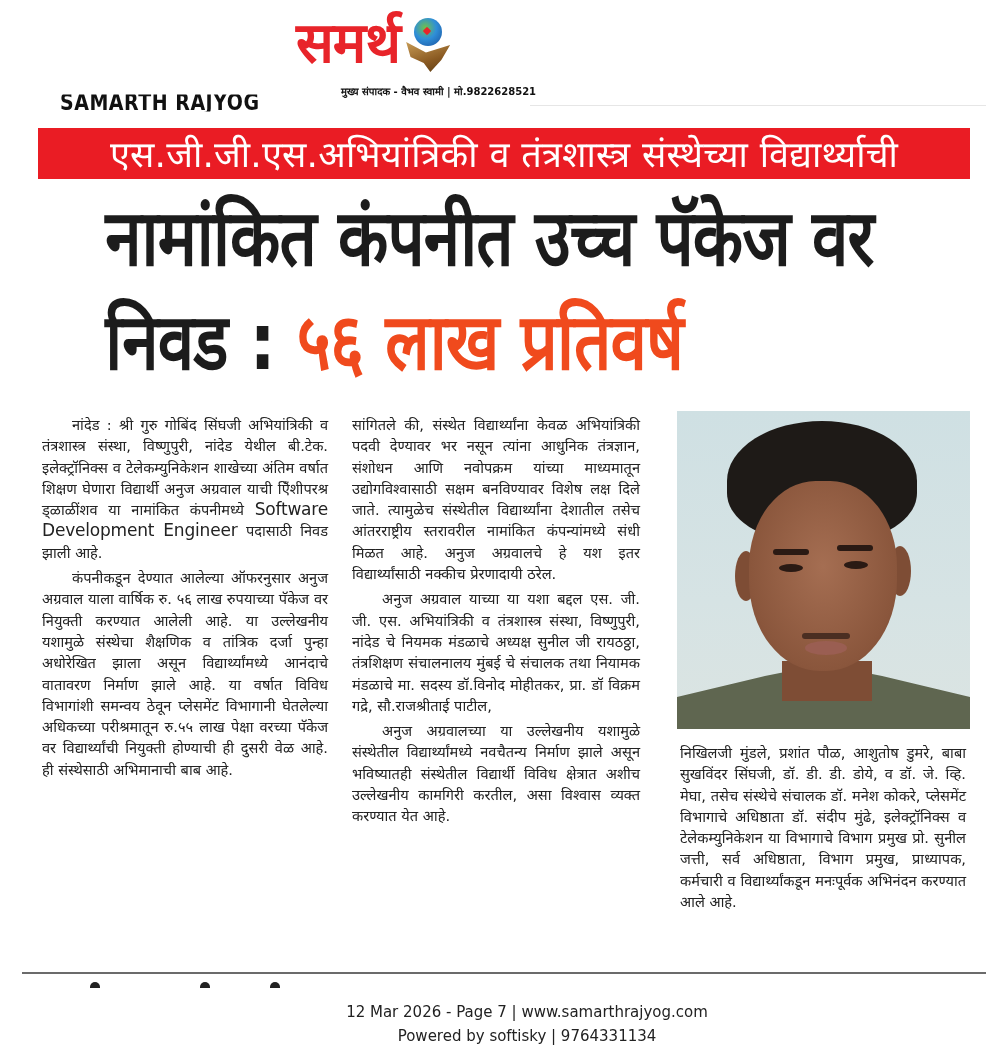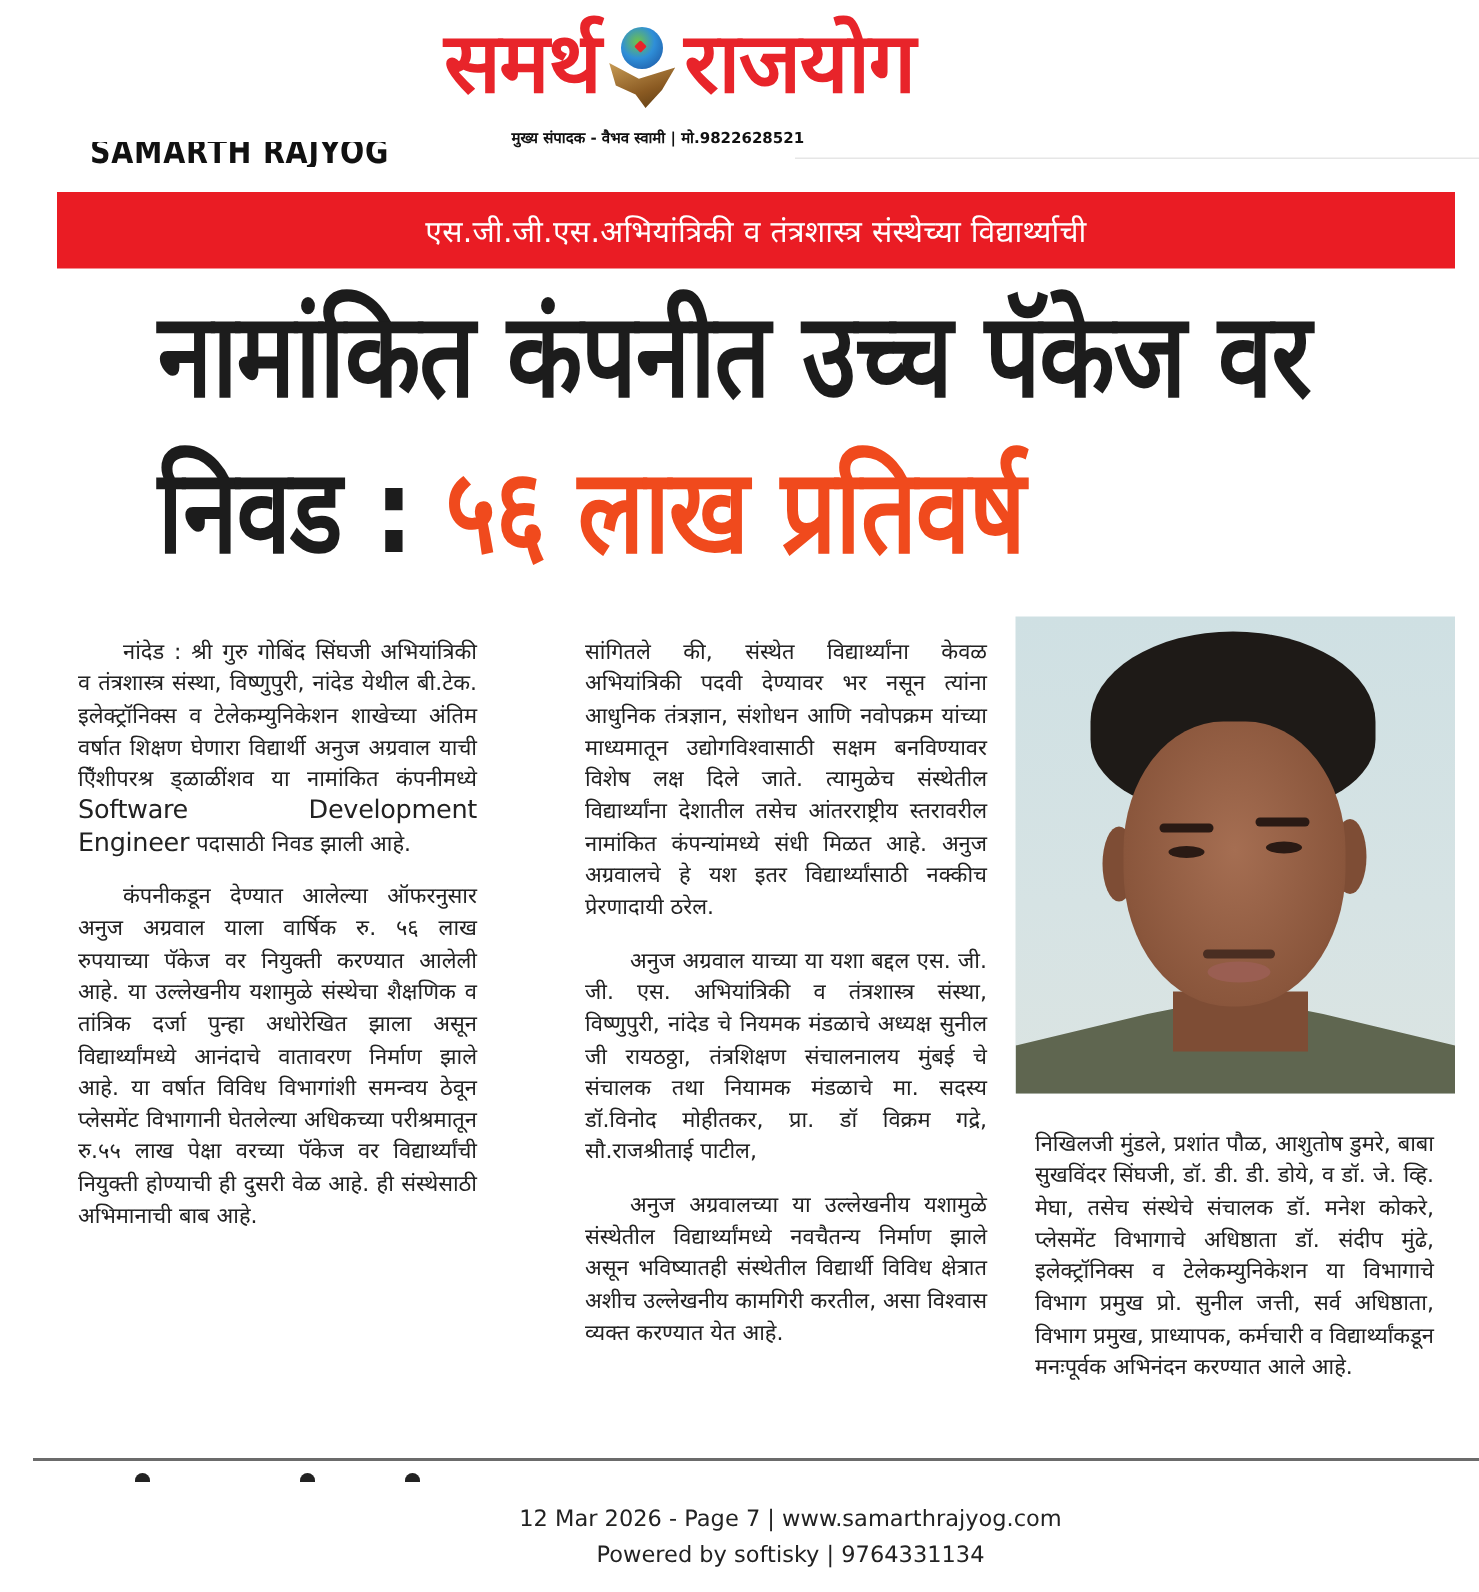--- a/index.html
+++ b/index.html
@@ -21,37 +21,37 @@
     .editor-line { position: absolute; left: 341px; top: 84px; font-family: "DejaVu Sans", sans-serif;
                    font-weight: bold; font-size: 10px; color: #111; }
     .english-name { position: absolute; left: 60px; top: 96px; font-family: "DejaVu Sans", sans-serif;
                     font-weight: 900; font-size: 19px; color: #111; letter-spacing: 0.5px;
                     height: 14px; overflow: hidden; line-height: 12px; transform: scaleY(1.2); }
     .masthead-rule { position: absolute; left: 530px; top: 105px; width: 456px; height: 1px; background: #e6e6e6; }
 
     
     .kicker { position: absolute; left: 38px; top: 128px; width: 932px; height: 51px; background: #ea1c24;
               display: flex; align-items: center; justify-content: center; }
-    .kicker span { font-family: "DejaVu Sans", sans-serif; color: #ffffff; font-size: 20px; letter-spacing: 0.2px; }
+    .kicker span { font-family: "DejaVu Sans", sans-serif; color: #ffffff; font-size: 36px; letter-spacing: 0.2px; }
 
     
     .headline { position: absolute; left: 30px; top: 186px; width: 940px; text-align: left;
                 font-family: "DejaVu Sans", sans-serif; font-weight: bold; line-height: 104px; }
     .hl1 { font-size: 78px; color: #1c1c1c; transform: scaleX(0.84); transform-origin: center; white-space: nowrap; display: block; letter-spacing: -1px; }
     .hl2 { font-size: 78px; white-space: nowrap; display: block; transform: scaleX(0.84); transform-origin: center; letter-spacing: -1px; }
     .hl2 .dark { color: #1c1c1c; }
     .hl2 .accent { color: #f04a1d; }
 
     
     .col { position: absolute; top: 410px; font-family: "DejaVu Sans", sans-serif; font-size: 14.6px;
            line-height: 21.3px; color: #222; text-align: justify; }
-    .col p { margin: 14px; }
+    .col p { margin: 4px; }
     .col p.indent { text-indent: 30px; }
     .col-1 { left: 38px; width: 294px; }
-    .col-2 { left: 376px; width: 296px; }
+    .col-2 { left: 348px; width: 296px; }
     .col-3 { left: 676px; top: 738px; width: 294px; }
     .eng { font-family: "DejaVu Sans", sans-serif; font-size: 17px; letter-spacing: -0.2px; }
 
     
     .photo { position: absolute; left: 677px; top: 411px; width: 293px; height: 318px; overflow: hidden;
              background: linear-gradient(180deg, #cfe0e3 0%, #d6e3e4 60%, #dbe4e2 100%); }
     .photo .hair { position: absolute; left: 50px; top: 10px; width: 190px; height: 120px; border-radius: 50% 50% 40% 40%;
                    background: #1e1a17; }
     .photo .face { position: absolute; left: 72px; top: 70px; width: 148px; height: 190px; border-radius: 45% 45% 48% 48%;
                    background: radial-gradient(ellipse at 50% 45%, #a56e52 0%, #8a563c 70%, #6f4330 100%); }
@@ -80,21 +80,20 @@
 <body>
 
 <div class="masthead">
   <div class="logo">
     <span class="logo-word">समर्थ</span>
     <span class="logo-emblem">
       <span class="globe"></span>
       <span class="globe-star"></span>
       <span class="eagle"></span>
     </span>
-    <span class="logo-word">राजयोग</span>
   </div>
   <div class="editor-line">मुख्य संपादक - वैभव स्वामी | मो.9822628521</div>
   <div class="english-name">SAMARTH RAJYOG</div>
   <div class="masthead-rule"></div>
 </div>
 
 <div class="kicker">
   <span>एस.जी.जी.एस.अभियांत्रिकी व तंत्रशास्त्र संस्थेच्या विद्यार्थ्याची</span>
 </div>
 

